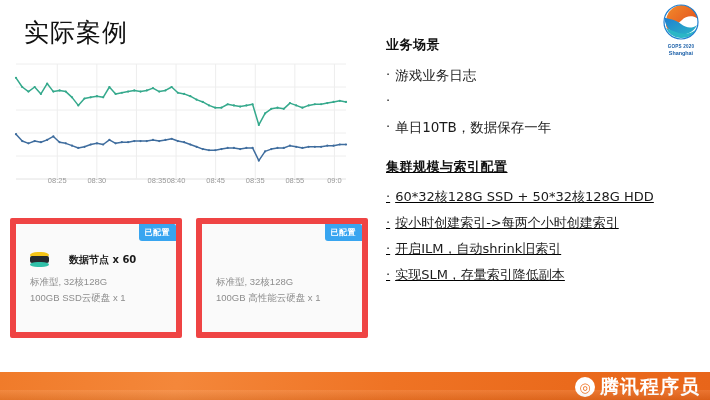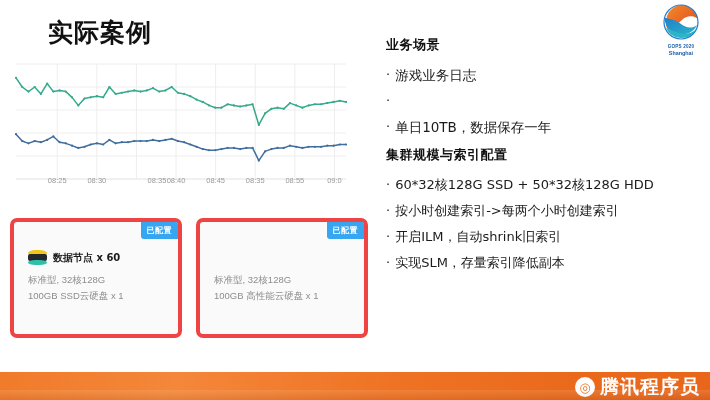--- a/index.html
+++ b/index.html
@@ -13,71 +13,71 @@
 
   
   .logo-wrap{position:absolute;left:655;top:4px;width:52px;height:52px;
     display:flex;flex-direction:column;align-items:center;}
   .logo-mark{width:40px;height:40px;position:relative;}
   .logo-cap{font-size:4.6px;letter-spacing:.2px;color:#1a5fa8;font-weight:bold;line-height:6px;text-align:center;}
   .logo-cap2{font-size:5.4px;color:#1a5fa8;font-weight:bold;line-height:6px;text-align:center;}
 
   
   .slide-title{
-    position:absolute;left:48px;top:16px;
-    font-size:25px;font-weight:bold;color:#111;letter-spacing:1px;
+    position:absolute;left:24px;top:16px;
+    font-size:25px;font-weight:normal;color:#111;letter-spacing:1px;
     font-family:"DejaVu Sans","Liberation Sans",sans-serif;
   }
 
   
   .chart-box{position:absolute;left:12px;top:58px;width:338px;height:135px;background:#fff;}
   .chart-svg{display:block;}
   .chart-xlabels{position:absolute;left:12px;top:176px;width:338px;height:14px;}
   .chart-xlabels span{
     position:absolute;font-size:7.5px;color:#9a9a9a;
     transform:translateX(-50%);white-space:nowrap;
     font-family:Liberation Sans, sans-serif;
   }
 
   
   .cards{position:absolute;left:10px;top:218px;width:360px;height:122px;}
   .card{
     position:absolute;top:0;width:172px;height:120px;
-    background:#fafafa;border:4px solid #ef4444;border-radius:7px;
+    background:#fafafa;border:6px solid #ef4444;border-radius:2px;
     box-sizing:border-box;
   }
   .card.c1{left:0;}
   .card.c2{left:186px;}
   .badge{
     position:absolute;right:0;top:0;
     background:#38a5f0;color:#fff;font-size:8px;font-weight:bold;
     padding:3px 6px 3px 6px;border-radius:0 2px 0 3px;letter-spacing:.5px;
     font-family:"DejaVu Sans","Liberation Sans",sans-serif;
   }
-  .card-head{position:absolute;left:14px;top:28px;display:flex;align-items:center;gap:6px;}
+  .card-head{position:absolute;left:14px;top:28px;display:flex;align-items:center;gap:20px;}
   .db-icon{width:19px;height:15px;position:relative;flex:0 0 auto;}
   .db-icon i{position:absolute;left:0;width:19px;display:block;border-radius:40%/50%;}
   .db-top{top:0;height:6px;background:#f5c518;}
   .db-mid{top:4px;height:7px;background:#24292e;border-radius:2px !important;}
   .db-bot{top:10px;height:5px;background:#2fc0a8;}
   .card-title{font-size:10px;font-weight:bold;color:#1b1b1b;white-space:nowrap;
     font-family:"DejaVu Sans","Liberation Sans",sans-serif;}
   .card-line{position:absolute;left:14px;font-size:9.5px;color:#8d8d8d;white-space:nowrap;
     font-family:"Liberation Sans",sans-serif;}
   .cl1{top:52px;}
   .cl2{top:68px;}
 
   
   .rightcol{position:absolute;left:386px;top:36px;width:318px;}
   .sec-title{
     font-size:13px;font-weight:bold;color:#111;letter-spacing:.5px;
     font-family:"DejaVu Sans","Liberation Sans",sans-serif;
     margin:0 0 8px 0;
   }
-  .sec2{margin-top:6px;}
+  .sec2{margin-top:18px;text-decoration:underline;}
   .bullet{
     display:flex;align-items:flex-start;gap:5px;
     font-size:13.5px;color:#1b1b1b;line-height:26px;white-space:nowrap;
     font-family:"DejaVu Sans","Liberation Sans",sans-serif;
   }
   .bullet .dot{font-size:13px;line-height:26px;color:#1b1b1b;}
   .sec2 .bullet{font-size:13px;line-height:25px;}
 
   
   .footer{

